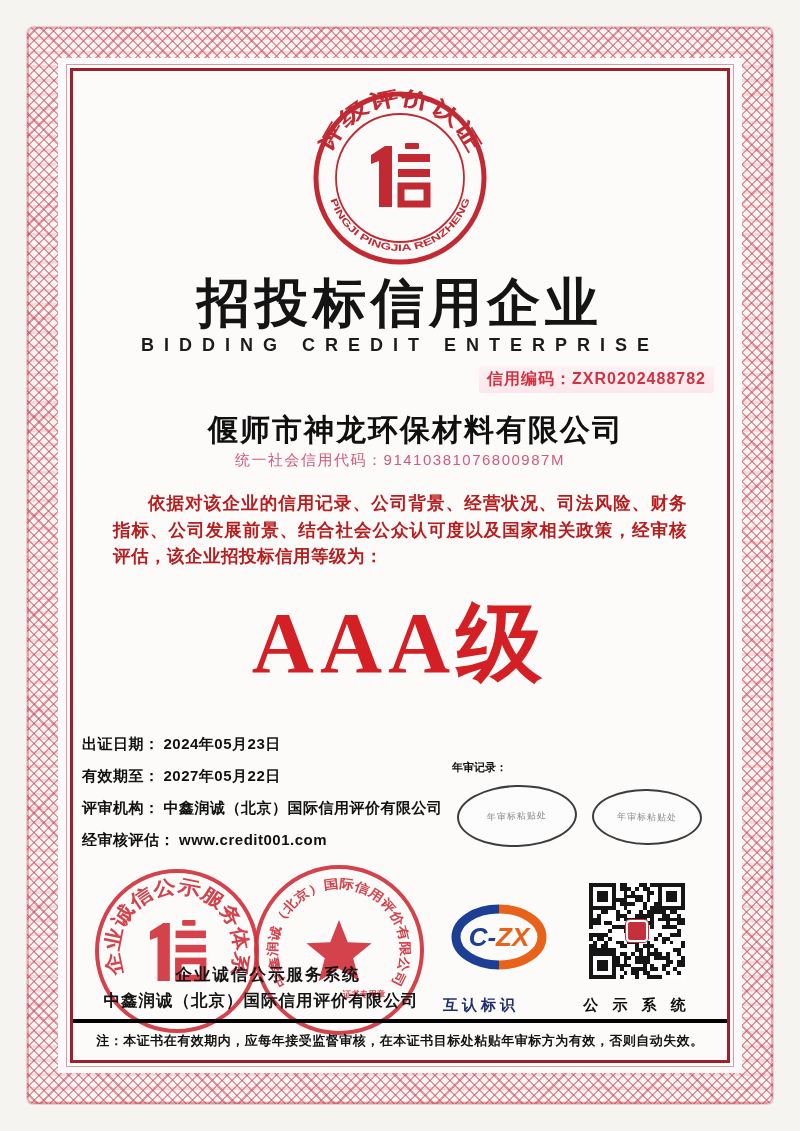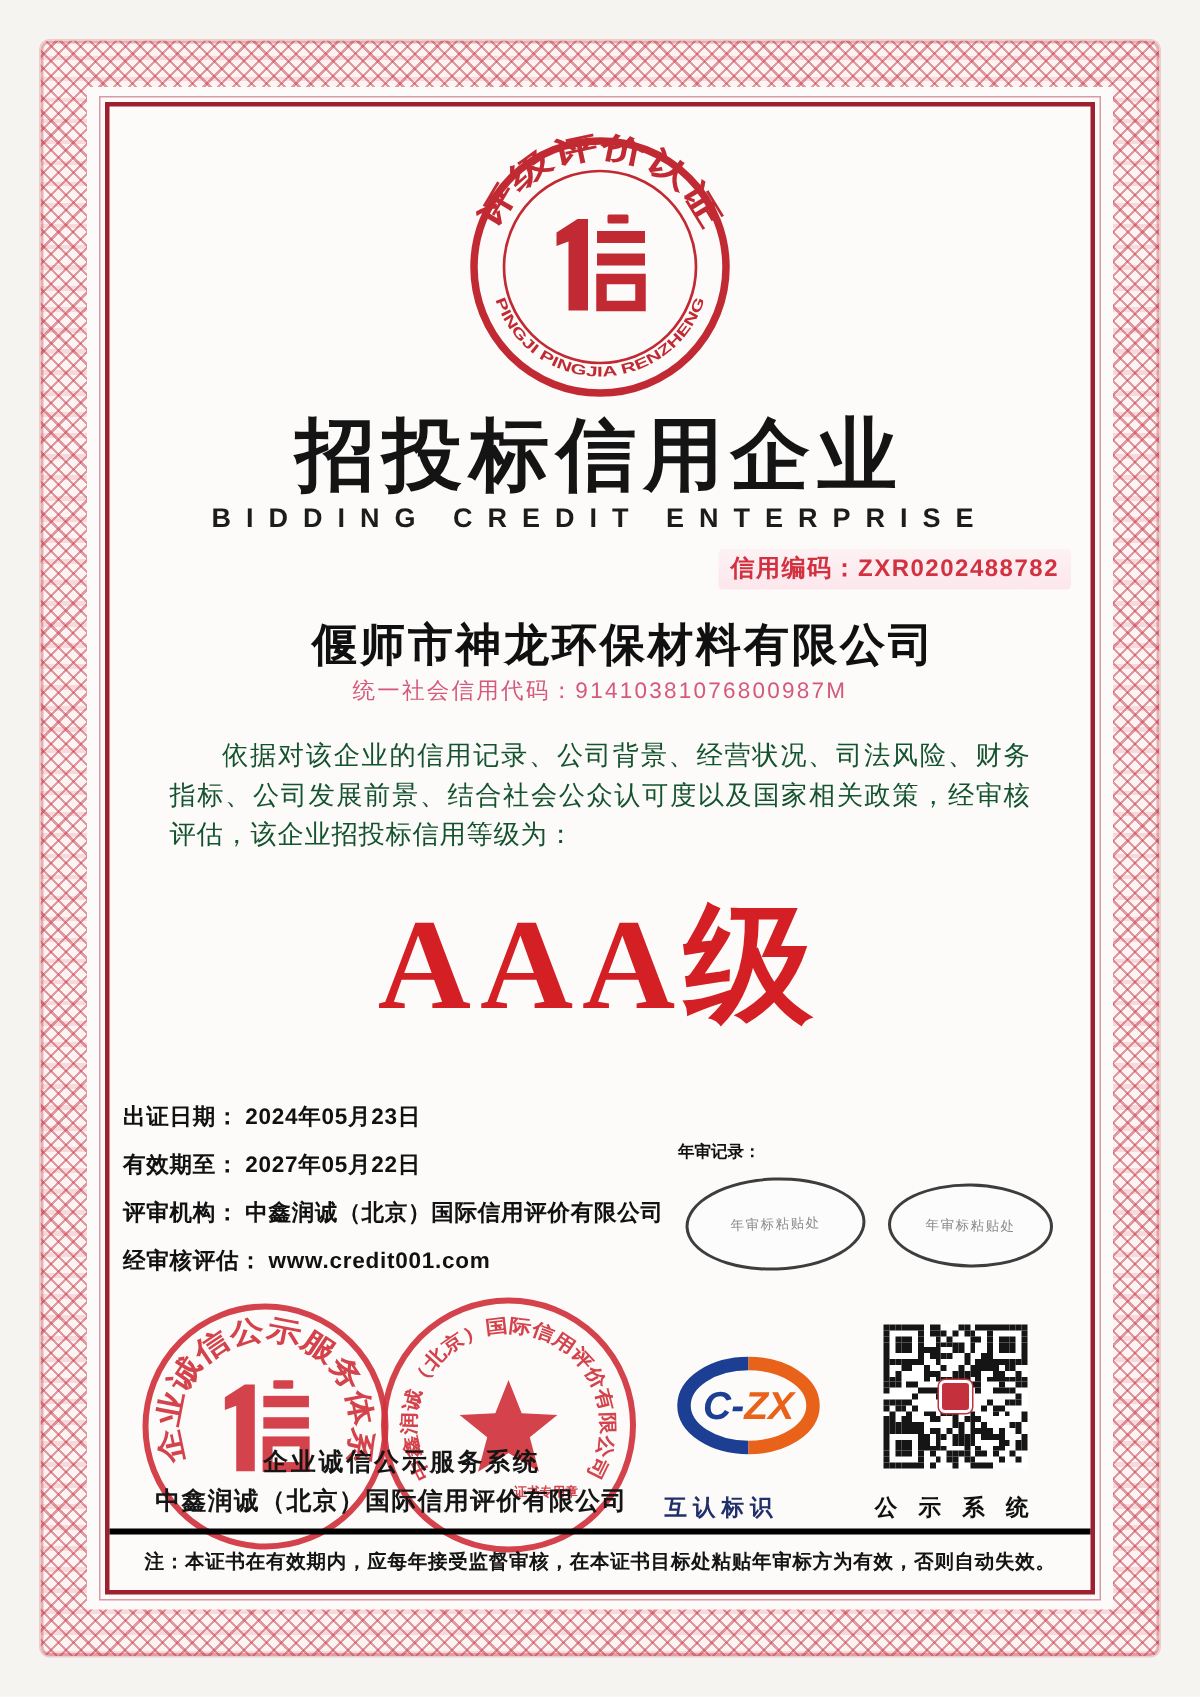--- a/index.html
+++ b/index.html
@@ -47,21 +47,21 @@
     font-size:30px;font-weight:900;color:#101010;letter-spacing:2px;
     font-family:"Liberation Serif", serif;
     padding-left:32px;
   }
   .uscc{
     position:absolute;top:451px;left:0;right:0;text-align:center;
     font-size:15px;font-weight:400;color:#d4597c;letter-spacing:1.5px;
   }
   .body-par{
     position:absolute;top:490px;left:113px;width:574px;
-    font-size:17.5px;line-height:1.52;font-weight:400;color:#14532d;
+    font-size:17.5px;line-height:1.52;font-weight:700;color:#b91c1c;
     font-family:"Liberation Serif", serif;
     text-align:justify;text-indent:2em;letter-spacing:.5px;
   }
   .grade{
     position:absolute;top:585px;left:0;right:0;text-align:center;
     font-size:86px;font-weight:900;color:#d41f24;letter-spacing:6px;
     font-family:"Liberation Serif", serif;
   }
   .fields{position:absolute;left:82px;top:735px;}
   .field-row{font-size:15px;font-weight:800;color:#111;margin-bottom:13px;letter-spacing:.5px;}

